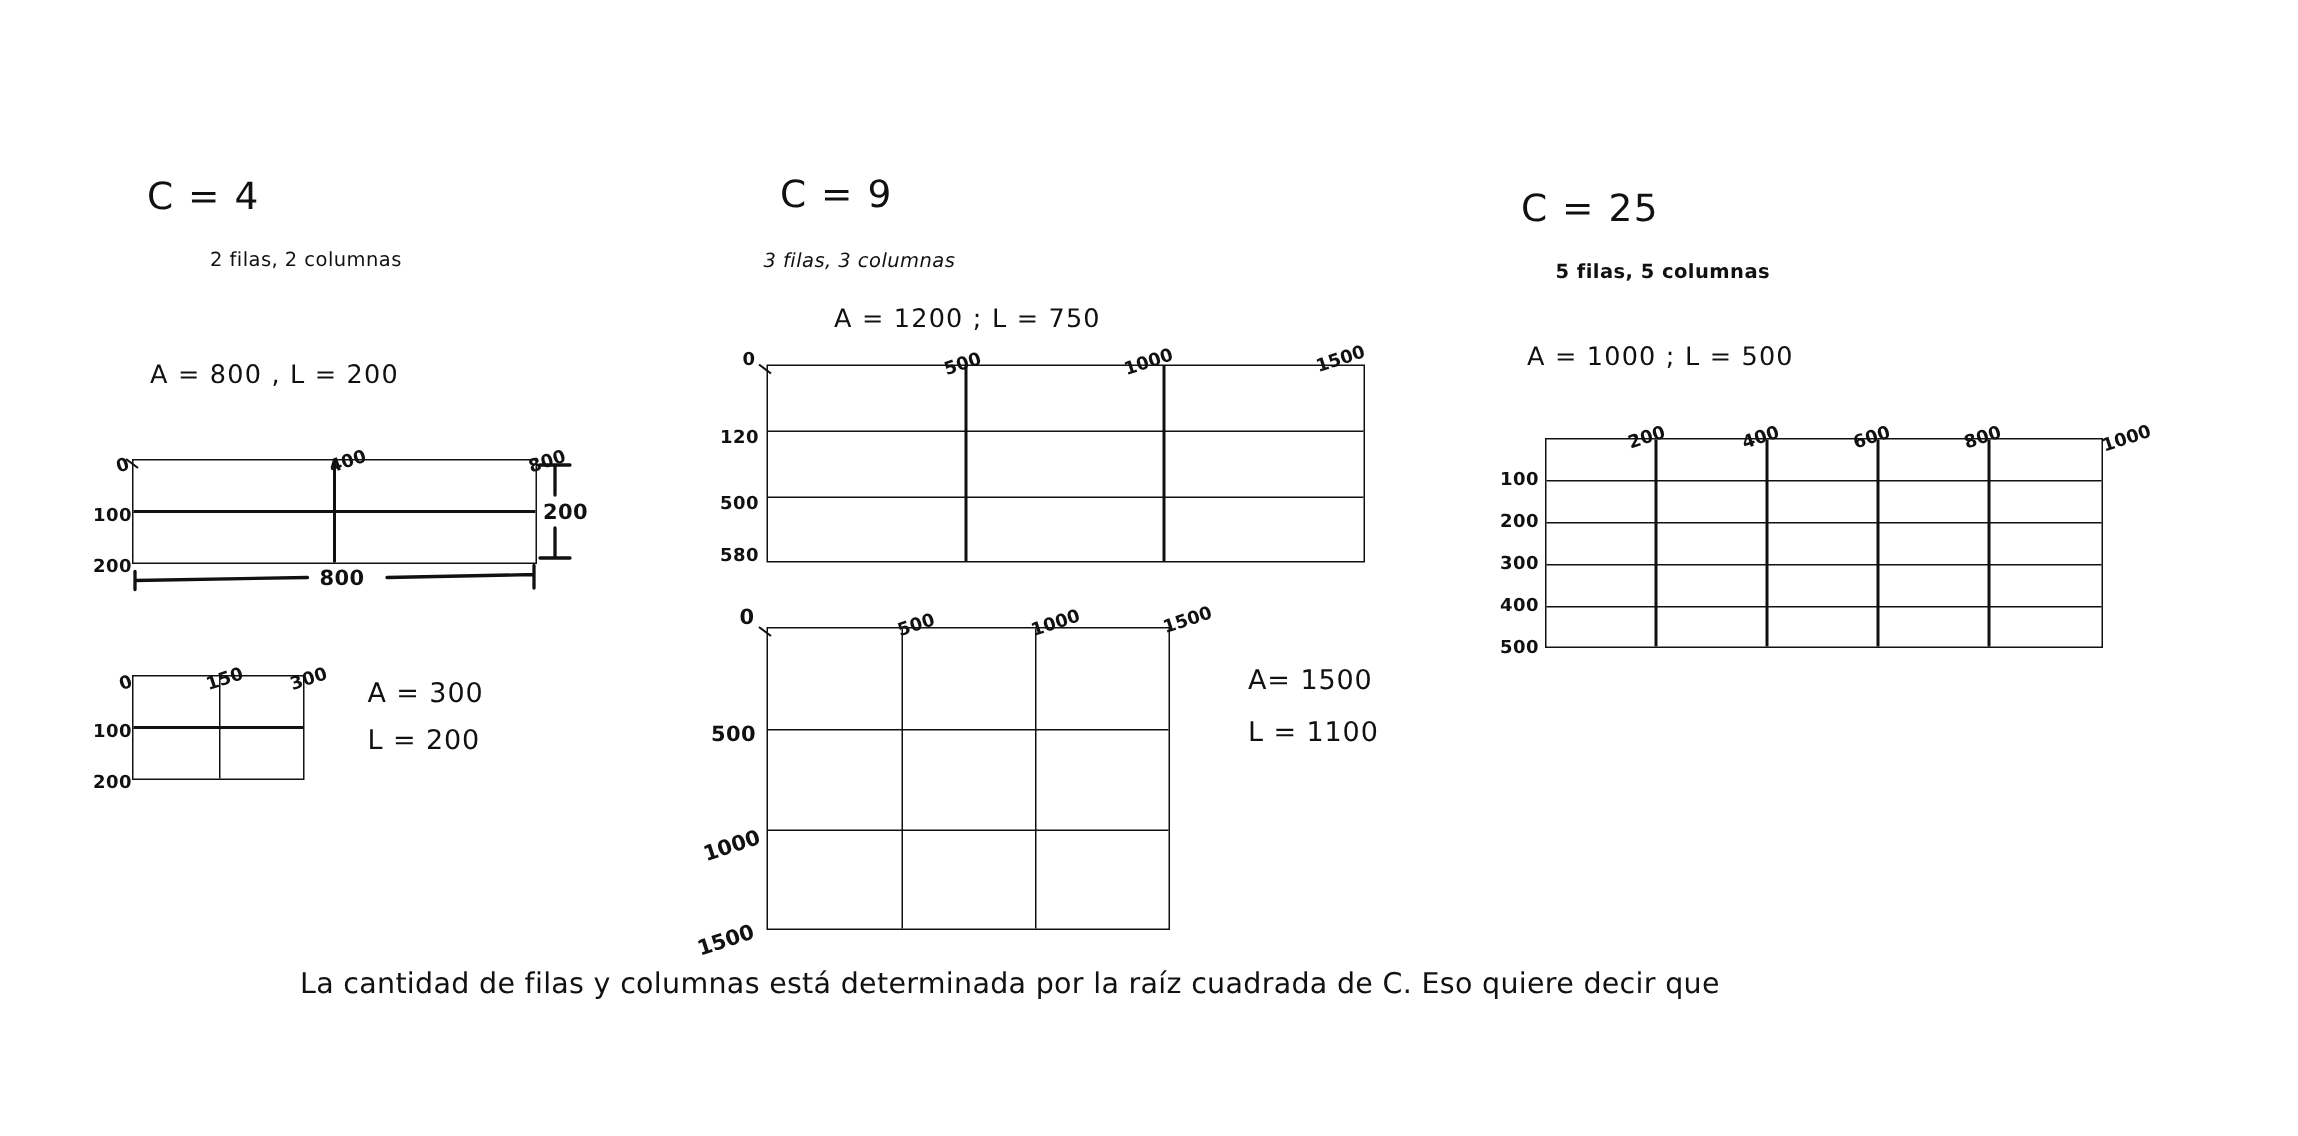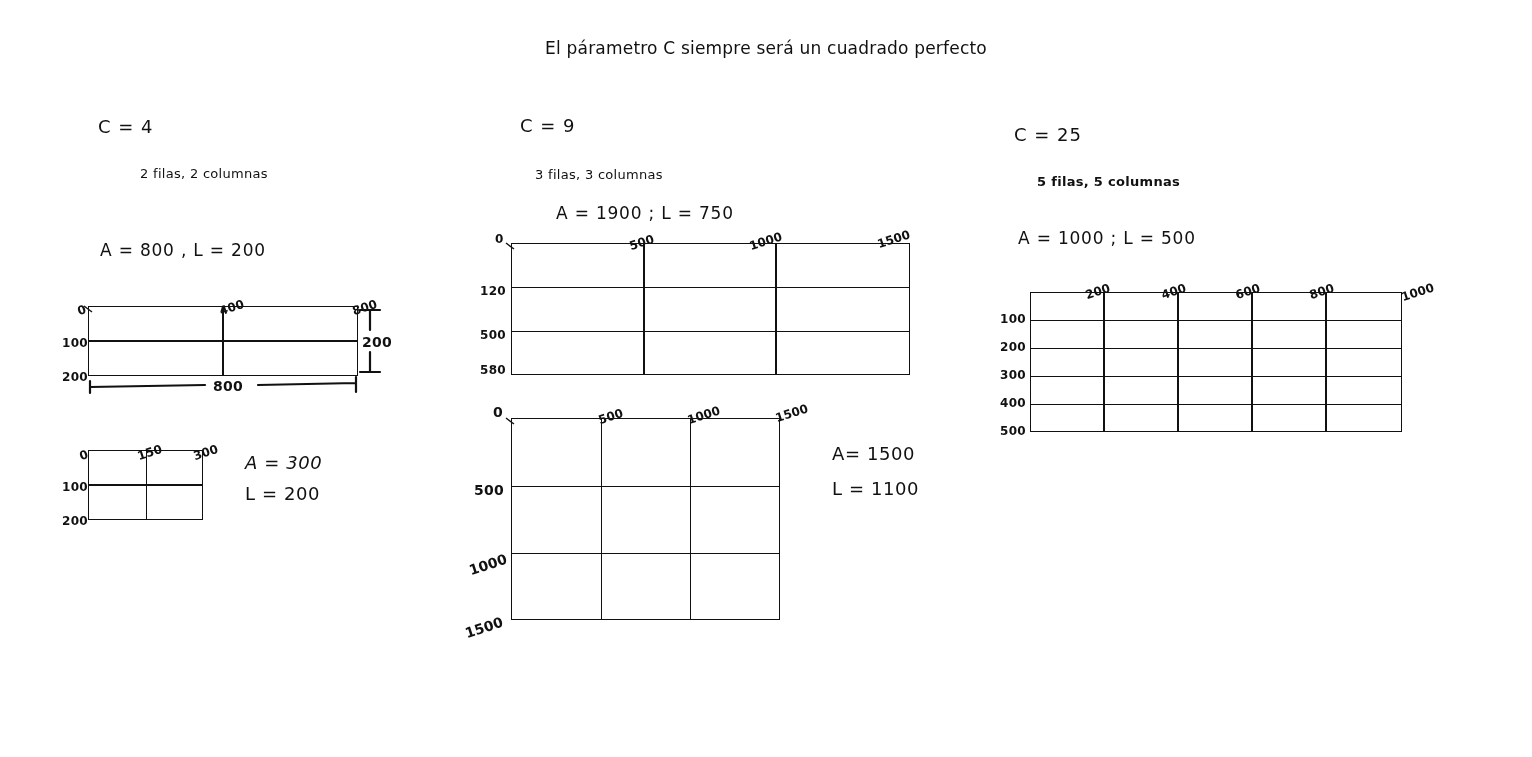--- a/index.html
+++ b/index.html
@@ -22,21 +22,21 @@
   .title {
     top: 38px;
     left: 0;
     width: 1532px;
     text-align: center;
     font-size: 17px;
     letter-spacing: 0.2px;
   }
 
   .case-label {
-    font-size: 18px;
+    font-size: 25px;
     letter-spacing: 1px;
   }
   .case-sub {
     font-size: 13px;
     letter-spacing: 0.3px;
   }
   .al-label {
     font-size: 17px;
     letter-spacing: 0.8px;
   }
@@ -84,21 +84,20 @@
     width: 1532px;
     height: 757px;
     pointer-events: none;
   }
 </style>
 </head>
 <body>
 
 <div id="canvas">
 
-  <div class="abs txt title">El párametro C siempre será un cuadrado perfecto</div>
 
   <div class="abs txt case-label" style="left:98px; top:116px;">C = 4</div>
   <div class="abs txt case-sub" style="left:140px; top:166px;">2 filas, 2 columnas</div>
   <div class="abs txt al-label" style="left:100px; top:240px;">A = 800 ,  L = 200</div>
 
   <div class="grid" style="left:88px; top:306px; width:270px; height:70px;">
     <div class="gline-v" style="left:133.2px;"></div>
     <div class="gline-h" style="top:33.2px;"></div>
   </div>
   <div class="abs txt tick-rot" style="left:80px; top:304px;">0</div>
@@ -111,26 +110,26 @@
 
   <div class="grid" style="left:88px; top:450px; width:115px; height:70px;">
     <div class="gline-v" style="left:56.7px;"></div>
     <div class="gline-h" style="top:33.2px;"></div>
   </div>
   <div class="abs txt tick-rot" style="left:82px; top:449px;">0</div>
   <div class="abs txt tick-rot" style="left:140px; top:449px;">150</div>
   <div class="abs txt tick-rot" style="left:196px; top:449px;">300</div>
   <div class="abs txt tick" style="left:62px; top:480px;">100</div>
   <div class="abs txt tick" style="left:62px; top:514px;">200</div>
-  <div class="abs txt big-val" style="left:245px; top:452px;font-style:italic;">A = 300</div>
+  <div class="abs txt big-val" style="left:245px; top:452px;">A = 300</div>
   <div class="abs txt big-val" style="left:245px; top:483px;">L = 200</div>
 
   <div class="abs txt case-label" style="left:520px; top:115px;">C = 9</div>
-  <div class="abs txt case-sub" style="left:535px; top:167px;">3 filas, 3 columnas</div>
-  <div class="abs txt al-label" style="left:556px; top:203px;">A = 1900 ;  L = 750</div>
+  <div class="abs txt case-sub" style="left:509px; top:167px;font-style:italic;">3 filas, 3 columnas</div>
+  <div class="abs txt al-label" style="left:556px; top:203px;">A = 1200 ;  L = 750</div>
 
   <div class="grid" style="left:511px; top:243px; width:399px; height:132px;">
     <div class="gline-v" style="left:131.4px;"></div>
     <div class="gline-v" style="left:263.4px;"></div>
     <div class="gline-h" style="top:42.5px;"></div>
     <div class="gline-h" style="top:86.5px;"></div>
   </div>
   <div class="abs txt tick" style="left:495px; top:232px;">0</div>
   <div class="abs txt tick-rot" style="left:632px; top:239px;">500</div>
   <div class="abs txt tick-rot" style="left:752px; top:239px;">1000</div>
@@ -185,15 +184,16 @@
     <path d="M90,381 L90,393 M90,387 L205,385 M258,385 L356,383 M356,377 L356,392" stroke="#111" stroke-width="2.2" fill="none" stroke-linecap="round"></path>
 
     <path d="M360,310 L380,310 M370,310 L370,330 M370,352 L370,372 M360,372 L380,372" stroke="#111" stroke-width="2.2" fill="none" stroke-linecap="round"></path>
 
     <path d="M84,306 L92,312" stroke="#111" stroke-width="1.4" fill="none"></path>
     <path d="M506,243 L514,249" stroke="#111" stroke-width="1.4" fill="none"></path>
     <path d="M506,418 L514,424" stroke="#111" stroke-width="1.4" fill="none"></path>
   </svg>
 
   <div class="abs txt footer" style="white-space:normal;">
+    <div>La cantidad de filas y columnas está determinada por la raíz cuadrada de C. Eso quiere decir que</div>
   </div>
 
 </div>
 
 </body></html>

